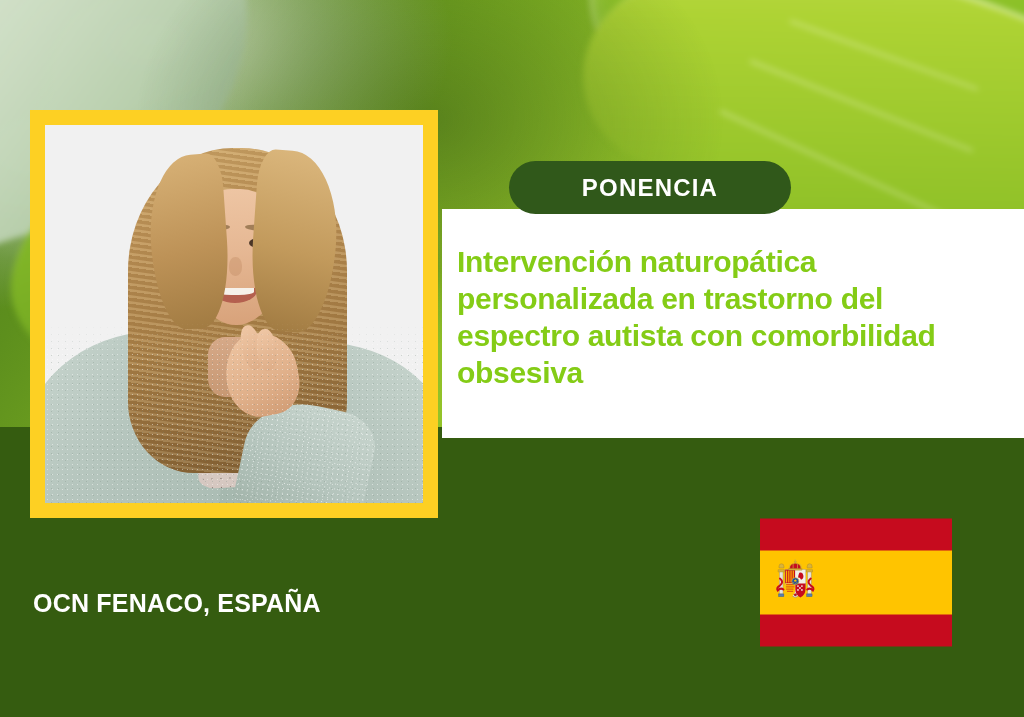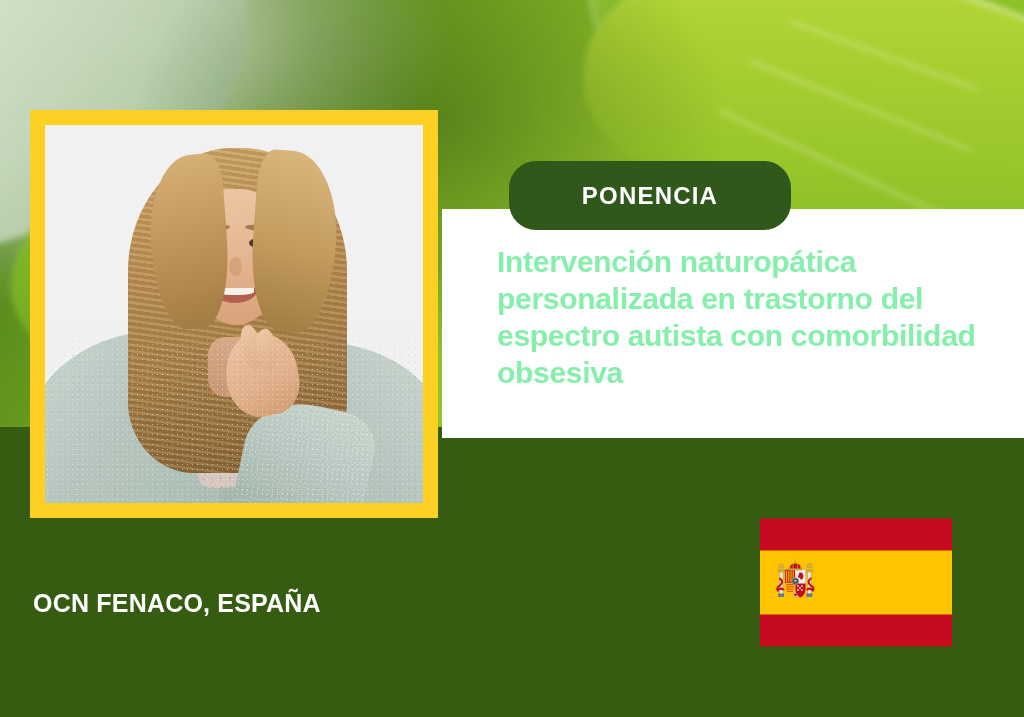--- a/index.html
+++ b/index.html
@@ -119,47 +119,46 @@
     position: absolute;
     left: 442px; top: 209px;
     width: 582px; height: 229px;
     background: #ffffff;
   }
 
   
   .badge {
     position: absolute;
     left: 509px; top: 161px;
-    width: 282px; height: 69px;
+    width: 282px; height: 53px;
     background: #30581A;
     border-radius: 27px;
     display: flex;
     align-items: center;
     justify-content: center;
   }
   .badge-label {
     color: #ffffff;
     font-size: 24px;
     font-weight: bold;
     letter-spacing: 1.2px;
     font-family: "Liberation Sans", sans-serif;
   }
 
   
   .talk-title {
     position: absolute;
     left: 457px; top: 243px;
     width: 510px;
-    color: #86efac;
+    color: #84cc16;
     font-size: 30px;
     line-height: 37px;
     font-weight: bold;
     letter-spacing: -0.3px;
     font-family: "Liberation Sans", sans-serif;
-    margin-left: 40px;
   }
 
   
   .photo-frame {
     position: absolute;
     left: 30px; top: 110px;
     width: 408px; height: 408px;
     background: #FDD023;
     box-sizing: border-box;
     padding: 15px;

